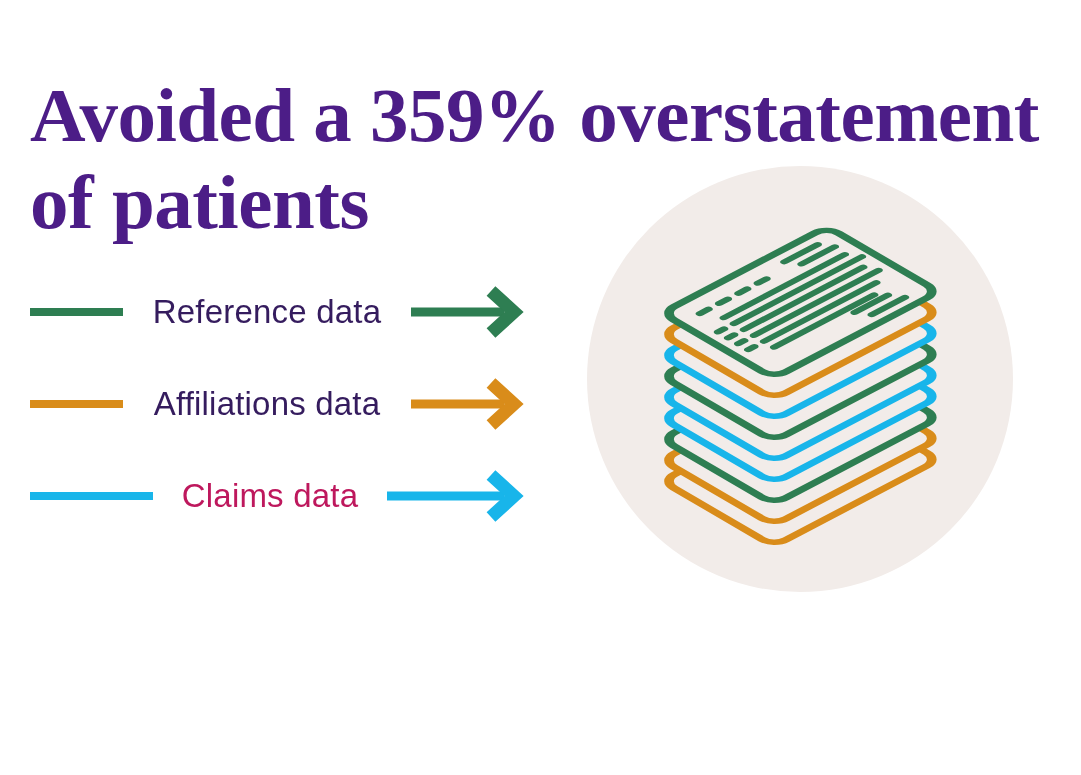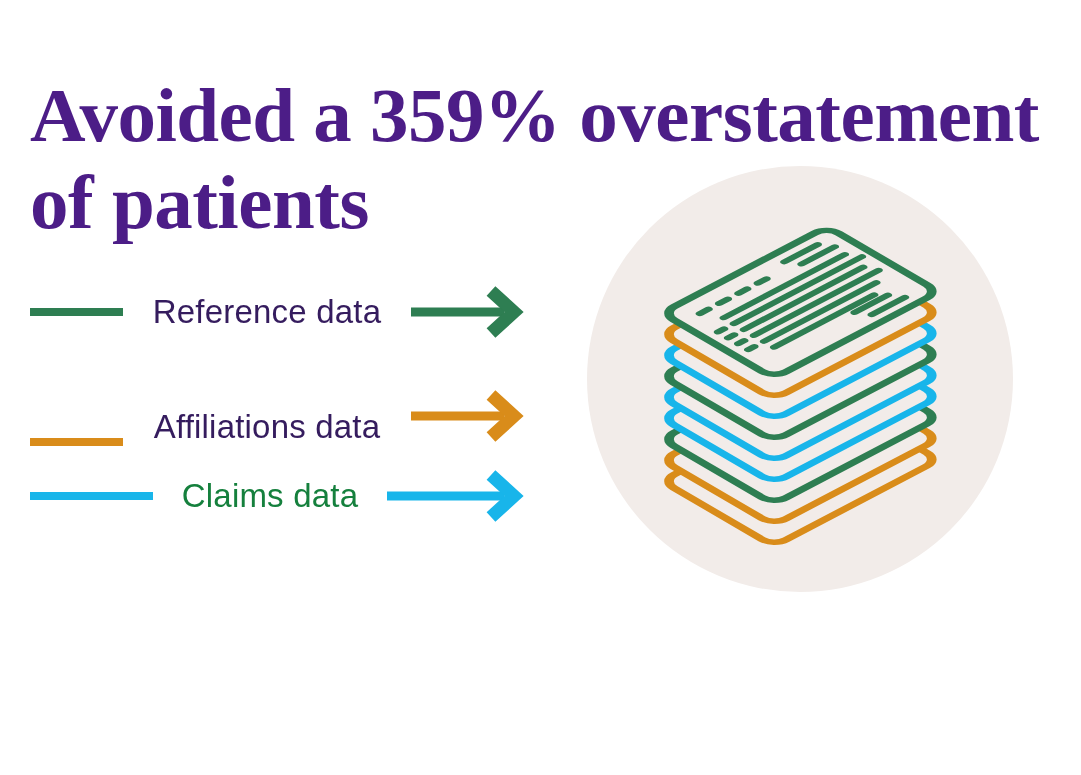--- a/index.html
+++ b/index.html
@@ -14,21 +14,21 @@
     font-size:77px;line-height:1.14;font-weight:700;
     letter-spacing:-0.5px;
     color:#4c1d87;
   }
   .legend{position:absolute;left:30px;top:282px;width:497px;}
   .legend-row{
     position:absolute;left:0;width:497px;height:60px;
     display:flex;align-items:center;
   }
   .legend-row.r0{top:0;}
-  .legend-row.r1{top:104px;align-items:flex-end;}
+  .legend-row.r1{top:92px;}
   .legend-row.r2{top:184px;}
   .legend-line{height:8px;background:currentColor;flex:0 0 auto;}
   .legend-row.r0 .legend-line,.legend-row.r1 .legend-line{width:93px;}
   .legend-row.r2 .legend-line{width:123px;}
   .legend-label{
     flex:1 1 auto;text-align:center;
     font-size:33px;color:#351c5e;letter-spacing:0.2px;
   }
   .legend-arrow{flex:0 0 auto;display:block;}
   .illustration{position:absolute;left:560px;top:150px;width:521px;height:480px;}
@@ -53,21 +53,21 @@
     <div class="legend-line"></div>
     <div class="legend-label" style="color: rgb(53, 28, 94);">Affiliations data</div>
     <svg class="legend-arrow" width="116" height="60" viewBox="0 0 116 60">
       <path d="M0 30 H93" stroke="currentColor" stroke-width="9" fill="none"></path>
       <path d="M80 9 L103 30 L80 51" stroke="currentColor" stroke-width="13" fill="none" stroke-linejoin="miter" stroke-linecap="butt"></path>
     </svg>
   </div>
 
   <div class="legend-row r2" style="color: rgb(24, 181, 234);">
     <div class="legend-line"></div>
-    <div class="legend-label" style="color: #15803d;">Claims data</div>
+    <div class="legend-label" style="color: #be185d;">Claims data</div>
     <svg class="legend-arrow" width="140" height="60" viewBox="0 0 140 60">
       <path d="M0 30 H117" stroke="currentColor" stroke-width="9" fill="none"></path>
       <path d="M104 9 L127 30 L104 51" stroke="currentColor" stroke-width="13" fill="none" stroke-linejoin="miter" stroke-linecap="butt"></path>
     </svg>
   </div>
 
 </div>
 
 <svg class="illustration" viewBox="560 150 521 480">
   <circle cx="800" cy="379" r="213" fill="#f2ece9"></circle>

